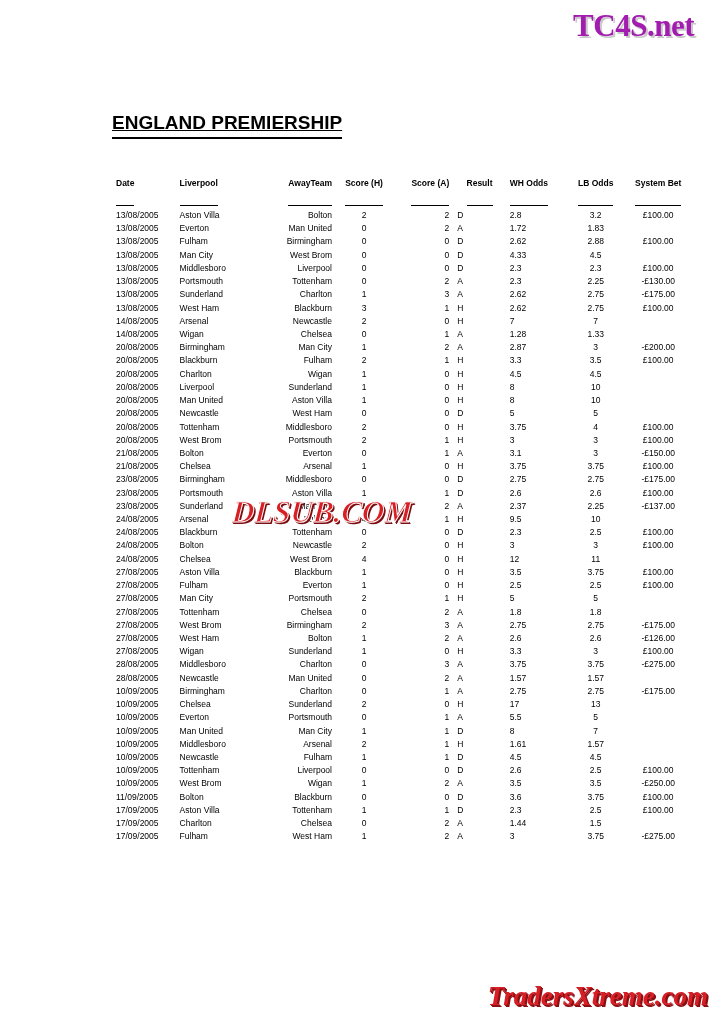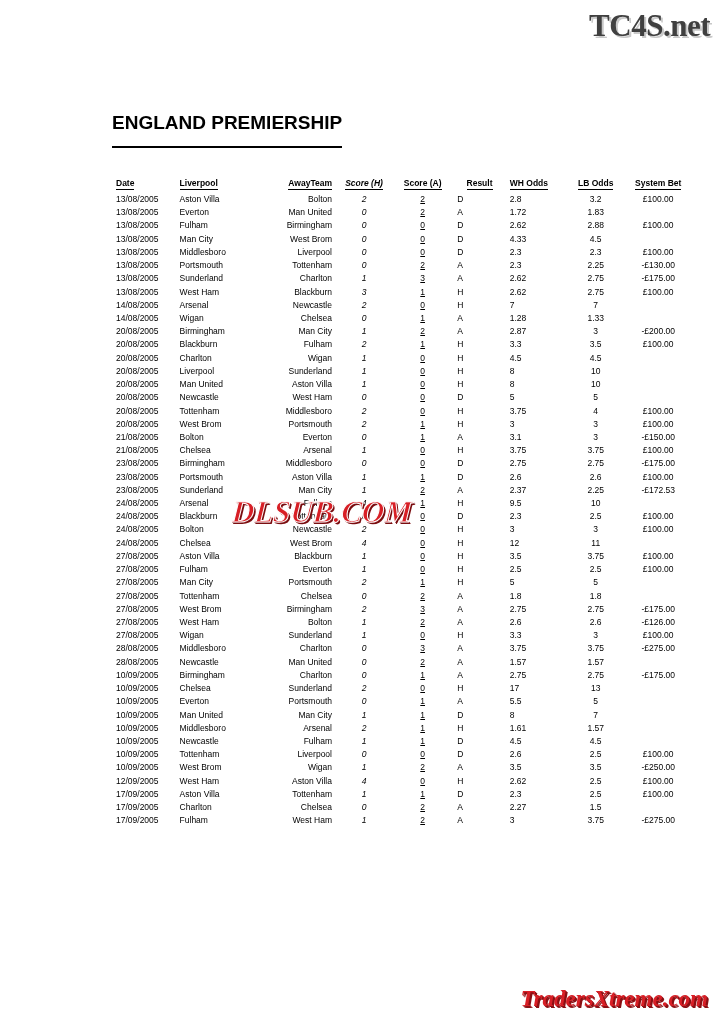--- a/index.html
+++ b/index.html
@@ -13,42 +13,43 @@
     position: relative;
     font-family: "Liberation Sans", sans-serif;
     color: #000000;
     overflow: hidden;
   }
 
   
   .brand-top {
     position: absolute;
     top: 8px;
-    right: 14px;
+    right: 30px;
     font-size: 31px;
     font-weight: bold;
     font-family: "Liberation Serif", serif;
     letter-spacing: -0.5px;
-    color: #404040;
+    color: #a21caf;
     text-shadow: 2px 2px 0 #c9c9c9;
   }
 
   
   .title-block {
     position: absolute;
     left: 112px;
     top: 110px;
     font-size: 19px;
     font-weight: bold;
     line-height: 1.35;
   }
   .title-line {
     display: inline-block;
     border-bottom: 2px solid #000;
-    padding-bottom: 10px;
+    padding-bottom: 1px;
+    text-decoration: underline;
   }
 
   
   .table-wrap {
     position: absolute;
     left: 112px;
     top: 178px;
     width: 580px;
   }
   table.fixtures {
@@ -57,33 +58,33 @@
     width: 580px;
   }
   table.fixtures th {
     font-size: 8.5px;
     font-weight: bold;
     padding: 0 4px 3px 4px;
     white-space: nowrap;
   }
   table.fixtures th .hdr {
     border-bottom: 1px solid #000;
-    padding-bottom: 1px;
+    padding-bottom: 17px;
     display: inline-block;
   }
   table.fixtures td {
     padding: 1px 4px;
     white-space: nowrap;
     line-height: 1.32;
   }
   .col-date      { text-align: left;   width: 58px; }
   .col-home      { text-align: left;   width: 76px; }
   .col-away      { text-align: right;   width: 78px; }
-  .col-sh        { text-align: center; width: 50px; font-style: italic; }
-  .col-sa        { text-align: center; width: 56px; text-decoration: underline; }
+  .col-sh        { text-align: center; width: 50px; }
+  .col-sa        { text-align: right; width: 56px; }
   .col-res       { width: 48px; }
   .col-wh        { text-align: left; width: 56px; }
   .col-lb        { text-align: center; width: 52px; }
   .col-sys       { text-align: center;  width: 62px; }
 
   th.col-date .hdr,
   th.col-home .hdr,
   th.col-away .hdr { }
 
   
@@ -105,21 +106,21 @@
     transform: skewX(-4deg);
     pointer-events: none;
   }
 
   
   .brand-bottom {
     position: absolute;
     right: 16px;
     bottom: 12px;
     font-family: "Liberation Serif", serif;
-    font-size: 23px;
+    font-size: 27px;
     font-weight: bold;
     font-style: italic;
     color: #d81f26;
     text-shadow: 1px 1px 0 #8a1014, 2px 2px 0 #8a1014;
   }
 </style>
 </head>
 <body>
 
 <div class="brand-top">TC4S.net</div>
@@ -388,21 +389,21 @@
         </tr>
         <tr>
           <td class="col-date">23/08/2005</td>
           <td class="col-home">Sunderland</td>
           <td class="col-away">Man City</td>
           <td class="col-sh">1</td>
           <td class="col-sa">2</td>
           <td class="col-res">A</td>
           <td class="col-wh">2.37</td>
           <td class="col-lb">2.25</td>
-          <td class="col-sys">-£172.53</td>
+          <td class="col-sys">-£137.00</td>
         </tr>
         <tr>
           <td class="col-date">24/08/2005</td>
           <td class="col-home">Arsenal</td>
           <td class="col-away">Fulham</td>
           <td class="col-sh">4</td>
           <td class="col-sa">1</td>
           <td class="col-res">H</td>
           <td class="col-wh">9.5</td>
           <td class="col-lb">10</td>
@@ -622,49 +623,49 @@
           <td class="col-home">West Brom</td>
           <td class="col-away">Wigan</td>
           <td class="col-sh">1</td>
           <td class="col-sa">2</td>
           <td class="col-res">A</td>
           <td class="col-wh">3.5</td>
           <td class="col-lb">3.5</td>
           <td class="col-sys">-£250.00</td>
         </tr>
         <tr>
-          <td class="col-date">12/09/2005</td>
-          <td class="col-home">West Ham</td>
-          <td class="col-away">Aston Villa</td>
-          <td class="col-sh">4</td>
-          <td class="col-sa">0</td>
-          <td class="col-res">H</td>
-          <td class="col-wh">2.62</td>
-          <td class="col-lb">2.5</td>
+          <td class="col-date">11/09/2005</td>
+          <td class="col-home">Bolton</td>
+          <td class="col-away">Blackburn</td>
+          <td class="col-sh">0</td>
+          <td class="col-sa">0</td>
+          <td class="col-res">D</td>
+          <td class="col-wh">3.6</td>
+          <td class="col-lb">3.75</td>
           <td class="col-sys">£100.00</td>
         </tr>
         <tr>
           <td class="col-date">17/09/2005</td>
           <td class="col-home">Aston Villa</td>
           <td class="col-away">Tottenham</td>
           <td class="col-sh">1</td>
           <td class="col-sa">1</td>
           <td class="col-res">D</td>
           <td class="col-wh">2.3</td>
           <td class="col-lb">2.5</td>
           <td class="col-sys">£100.00</td>
         </tr>
         <tr>
           <td class="col-date">17/09/2005</td>
           <td class="col-home">Charlton</td>
           <td class="col-away">Chelsea</td>
           <td class="col-sh">0</td>
           <td class="col-sa">2</td>
           <td class="col-res">A</td>
-          <td class="col-wh">2.27</td>
+          <td class="col-wh">1.44</td>
           <td class="col-lb">1.5</td>
           <td class="col-sys"></td>
         </tr>
         <tr>
           <td class="col-date">17/09/2005</td>
           <td class="col-home">Fulham</td>
           <td class="col-away">West Ham</td>
           <td class="col-sh">1</td>
           <td class="col-sa">2</td>
           <td class="col-res">A</td>

